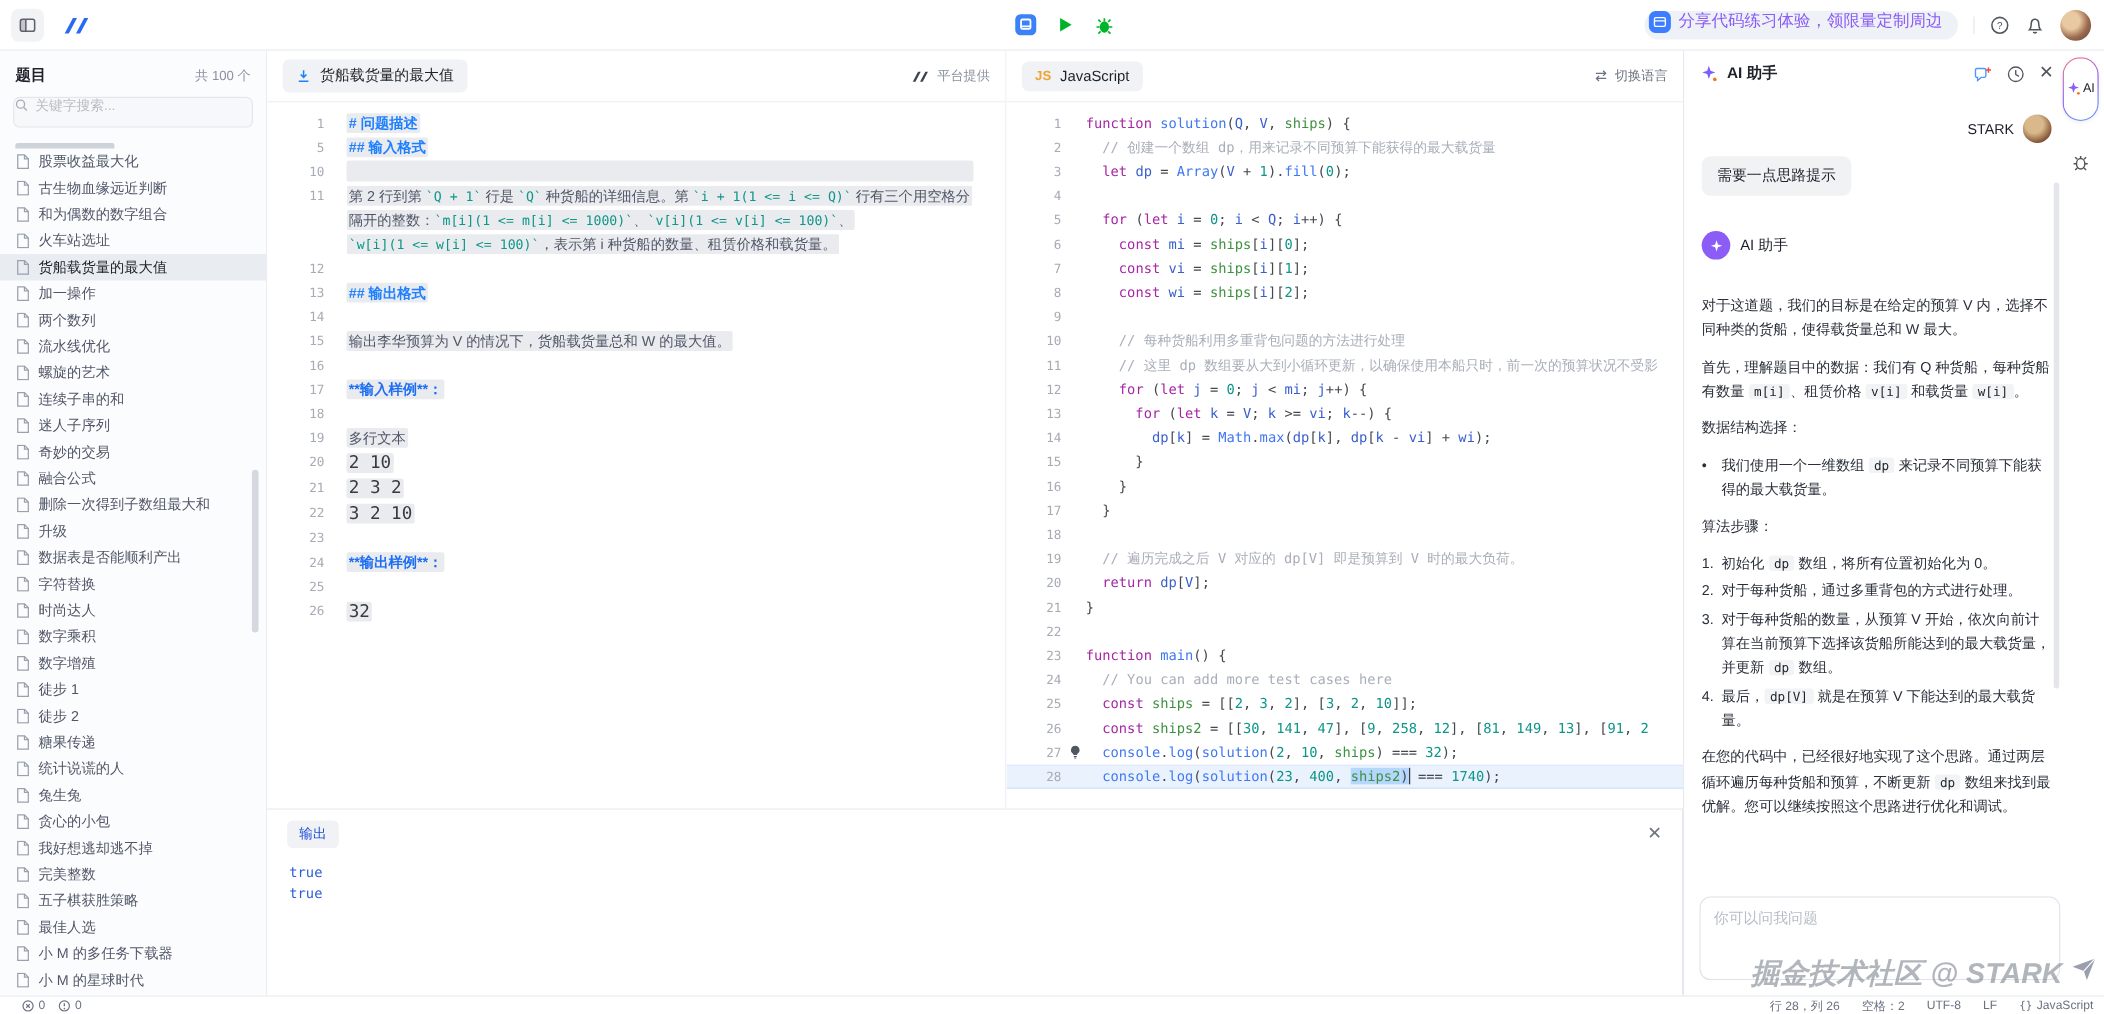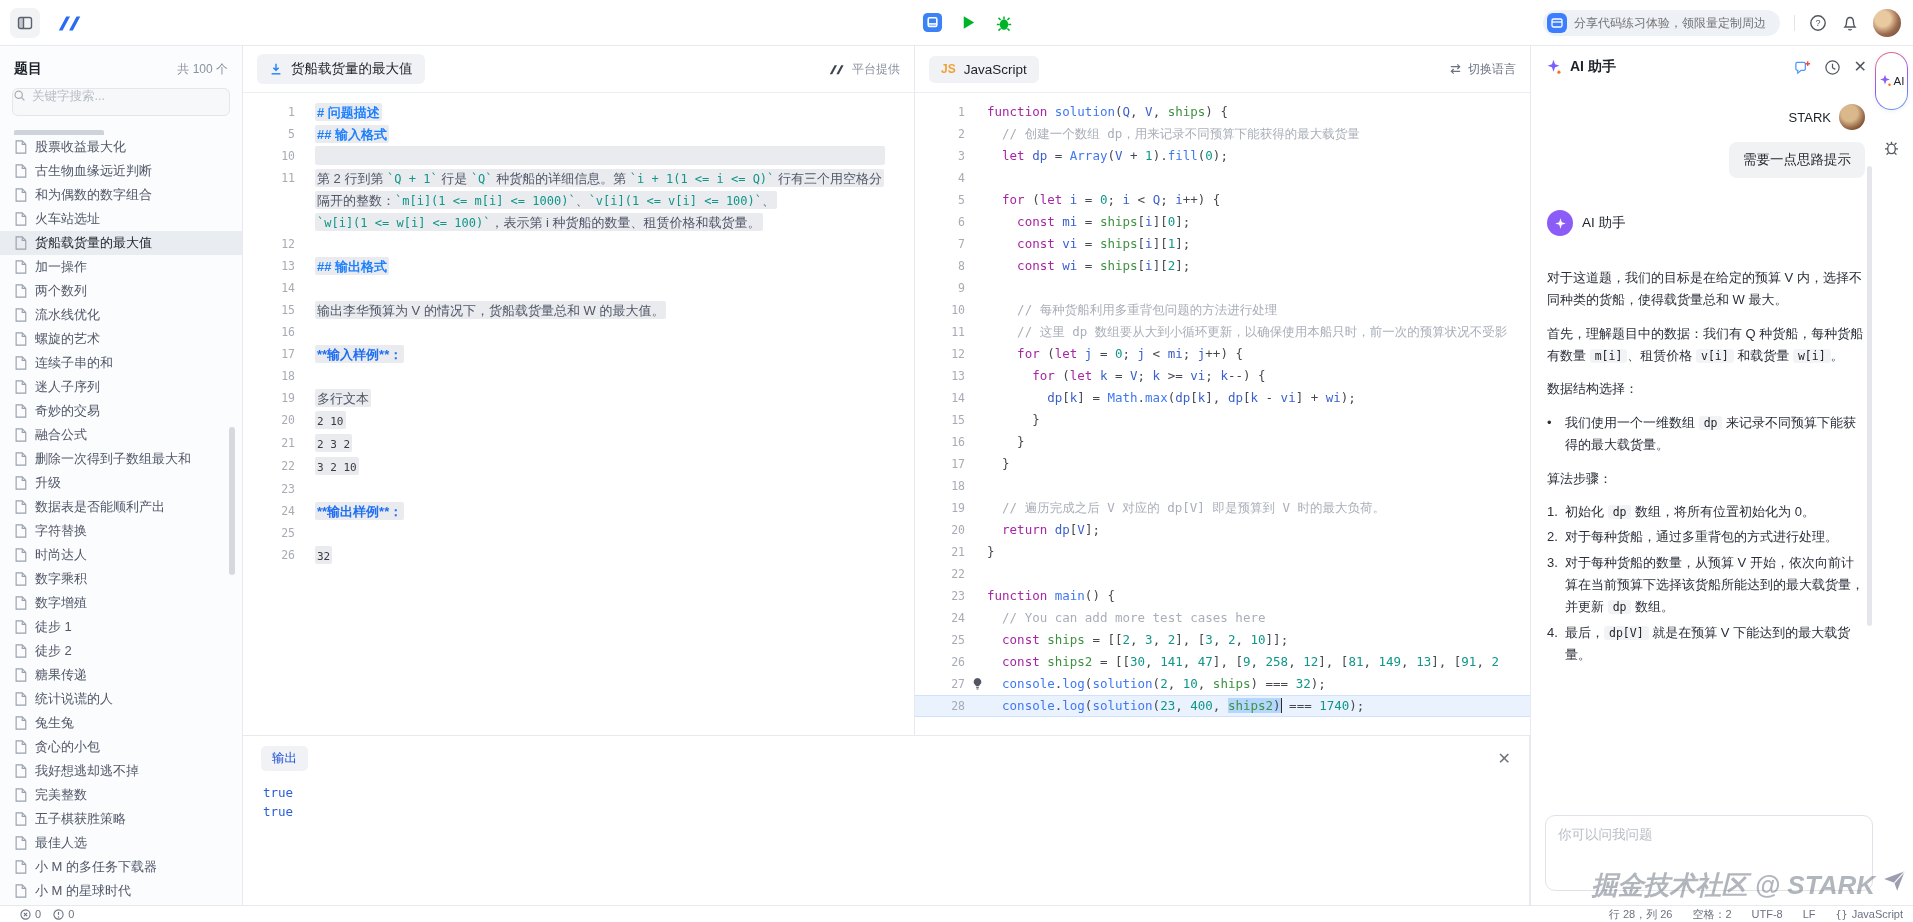--- a/index.html
+++ b/index.html
@@ -7,21 +7,21 @@
 html,body{width:1913px;height:922px}
 body{position:relative;font-family:"Liberation Sans","DejaVu Sans",sans-serif;background:#fff;color:#252933;overflow:hidden;font-size:13px}
 svg{display:block}
 
 .topbar{position:absolute;top:0;left:0;width:1913px;height:46px;background:#fff;border-bottom:1px solid #e7e9ee;z-index:8}
 .tb-left{position:absolute;left:10px;top:8px;display:flex;align-items:center;gap:16px}
 .icon-btn{width:30px;height:30px;border:none;background:#f2f3f5;border-radius:7px;display:flex;align-items:center;justify-content:center;cursor:pointer}
 .run-group{position:absolute;left:922px;top:12px;display:flex;align-items:center;gap:16px}
 .run-group .tb-icon{background:none;border:none;cursor:pointer;padding:0}
 .tb-right{position:absolute;right:12px;top:0;height:46px;display:flex;align-items:center;gap:14px}
-.banner{height:26px;border-radius:13px;background:#eef1f6;display:flex;align-items:center;gap:7px;padding:0 14px 0 4px;font-size:12px;color:#737373;cursor:pointer}
+.banner{height:26px;border-radius:13px;background:#eef1f6;display:flex;gap:7px;padding:0 14px 0 4px;font-size:15px;color:#8b5cf6;cursor:pointer}
 .banner-icon{width:20px;height:20px;border-radius:6px;background:#3c7eff;display:flex;align-items:center;justify-content:center}
 .tb-divider{width:1px;height:16px;background:#e2e4ea}
 .tb-icon{background:none;border:none;cursor:pointer;display:flex}
 .avatar{width:28px;height:28px;border-radius:50%;background:radial-gradient(circle at 35% 35%,#e8c9a0 0 30%,#9c6b4f 60%,#5d4037 100%);cursor:pointer}
 
 .sidebar{position:absolute;top:46px;left:0;width:243px;bottom:17px;background:#fbfcfe;border-right:1px solid #e7e9ee;overflow:hidden}
 .sb-head{display:flex;justify-content:space-between;align-items:center;padding:14px 14px 10px}
 .sb-title{font-size:14px;font-weight:bold;color:#1d2129}
 .sb-count{font-size:12px;color:#8a919f}
 .sb-search{margin:0 12px;height:28px;border:1px solid #e5e6eb;background:#f7f8fa;border-radius:6px;display:flex;align-items:flex-start;gap:6px;padding:0 0}
@@ -40,21 +40,21 @@
 .tab-chip{display:flex;align-items:center;gap:8px;background:#f1f2f5;border-radius:6px;padding:6px 12px;font-size:13.5px;color:#1d2129;cursor:pointer}
 .head-right{display:flex;align-items:center;gap:6px;font-size:12px;color:#8a919f;cursor:default}
 .p-body{padding-top:8px}
 .prow{display:flex;min-height:22px;line-height:22px;font-size:13px}
 .pln{flex:none;width:52px;text-align:right;color:#a6abb5;font-family:"DejaVu Sans Mono",monospace;font-size:11.5px}
 .ptxt{margin-left:20px;width:576px;color:#515767}
 .hlwrap{background:#e9ebef;border-radius:2px;padding:1.5px 2px;-webkit-box-decoration-break:clone;box-decoration-break:clone}
 .sg-hd{color:#1e80ff;font-weight:bold}
 .sg-bb{color:#1e6ef3;font-weight:bold}
 .sg-ic{font-family:"DejaVu Sans Mono",monospace;color:#0e9688;font-size:12px;white-space:pre}
-.sg-mono{font-family:"DejaVu Sans Mono",monospace;color:#383a42;font-size:11px;white-space:pre}
+.sg-mono{font-family:"DejaVu Sans Mono",monospace;color:#383a42;font-size:16px;white-space:pre}
 .pbar{display:block;background:#e9ebef;height:19px;width:570px;border-radius:2px;margin-top:1px}
 
 .editor{position:absolute;top:46px;left:915px;width:615px;height:689px;background:#fff;overflow:hidden}
 .e-body{padding-top:8px;position:relative}
 .crow{display:flex;height:22px;line-height:22px;position:relative}
 .crow.cur{background:#eaf2fe;box-shadow:inset 0 1px 0 #cfe1fb,inset 0 -1px 0 #cfe1fb}
 .cln{flex:none;width:50px;text-align:right;color:#a6abb5;font-family:"DejaVu Sans Mono",monospace;font-size:11.5px}
 .ctxt{margin-left:22px;font-family:"DejaVu Sans Mono",monospace;font-size:12.5px;white-space:pre;color:#45494f}
 .tk-kw{color:#a626a4}.tk-fn{color:#4078f2}.tk-vr{color:#3a5fcd}.tk-gv{color:#3f9142}
 .tk-nm{color:#0f9688}.tk-cm{color:#a9aeb8}.tk-pt{color:#45494f}
@@ -71,21 +71,21 @@
 
 .ai{position:absolute;top:46px;right:0;width:383px;bottom:17px;background:#fff;border-left:1px solid #e7e9ee;overflow:hidden}
 .ai-head{height:42px;display:flex;align-items:center;justify-content:space-between;padding:0 46px 0 14px}
 .ai-title{display:flex;align-items:center;gap:8px;font-size:14px;font-weight:bold;color:#1d2129}
 .ai-actions{display:flex;gap:13px;align-items:center}
 .ai-actions .tb-icon{color:#51565d}
 .x-btn{border:none;background:none;font-size:16px;color:#51565d;cursor:pointer;line-height:1}
 .ai-msgs{padding:8px 48px 0 16px}
 .msg-user{display:flex;justify-content:flex-end;align-items:center;gap:8px;font-size:13px;color:#1d2129;margin-top:8px}
 .ua{width:26px;height:26px;border-radius:50%;background:radial-gradient(circle at 40% 35%,#d9b98c 0 35%,#8a5a3b 70%,#4e342e 100%)}
-.bubble-row{display:flex;justify-content:flex-end;margin-top:12px}
+.bubble-row{display:flex;justify-content:flex-start;margin-top:12px}
 .bubble{background:#f1f2f4;border-radius:8px;padding:9px 14px;font-size:13.5px;color:#1d2129}
 .msg-ai-head{display:flex;align-items:center;gap:9px;margin-top:32px;font-size:13.5px;color:#1d2129}
 .aiav{width:26px;height:26px;border-radius:50%;background:#8b5cf6;display:flex;align-items:center;justify-content:center}
 .ai-blocks{margin-top:31px;font-size:13px;color:#2a2f3a;line-height:1.72}
 .ap{margin-bottom:11px}
 .acode{font-family:"DejaVu Sans Mono",monospace;background:#f2f3f5;border-radius:3px;padding:0 5px;font-size:11.5px;color:#1d2129}
 .ali{display:flex;margin-bottom:3px}
 .ali .mk{flex:none;width:18px}
 .lgap{height:8px}
 .ai-input{position:absolute;left:14px;right:40px;bottom:14px;height:76px;border:1px solid #dfe2e9;border-radius:10px;padding:10px 12px;font-size:13.5px;color:#b7bcc6;background:#fff;cursor:text}
@@ -747,20 +747,21 @@
         </div>
         <div class="ali">
           <span class="mk">3.</span>
           <div><span>对于每种货船的数量，从预算 V 开始，依次向前计算在当前预算下选择该货船所能达到的最大载货量，并更新 </span><span class="acode">dp</span><span> 数组。</span></div>
         </div>
         <div class="ali">
           <span class="mk">4.</span>
           <div><span>最后，</span><span class="acode">dp[V]</span><span> 就是在预算 V 下能达到的最大载货量。</span></div>
         </div>
         <div class="lgap"></div>
+        <div class="ap"><span>在您的代码中，已经很好地实现了这个思路。通过两层循环遍历每种货船和预算，不断更新 </span><span class="acode">dp</span><span> 数组来找到最优解。您可以继续按照这个思路进行优化和调试。</span></div>
       </div>
   </div>
   <div class="ai-thumb"></div>
   <div class="ai-input">
     <span>你可以问我问题</span>
   </div>
   <div class="watermark">掘金技术社区 @ STARK</div>
   <span class="plane">
       <svg width="26" height="26" viewBox="0 0 24 24">
         <path d="M2 11l19-7-7 18-2.6-7.4L2 11z" fill="#81879a"></path>

